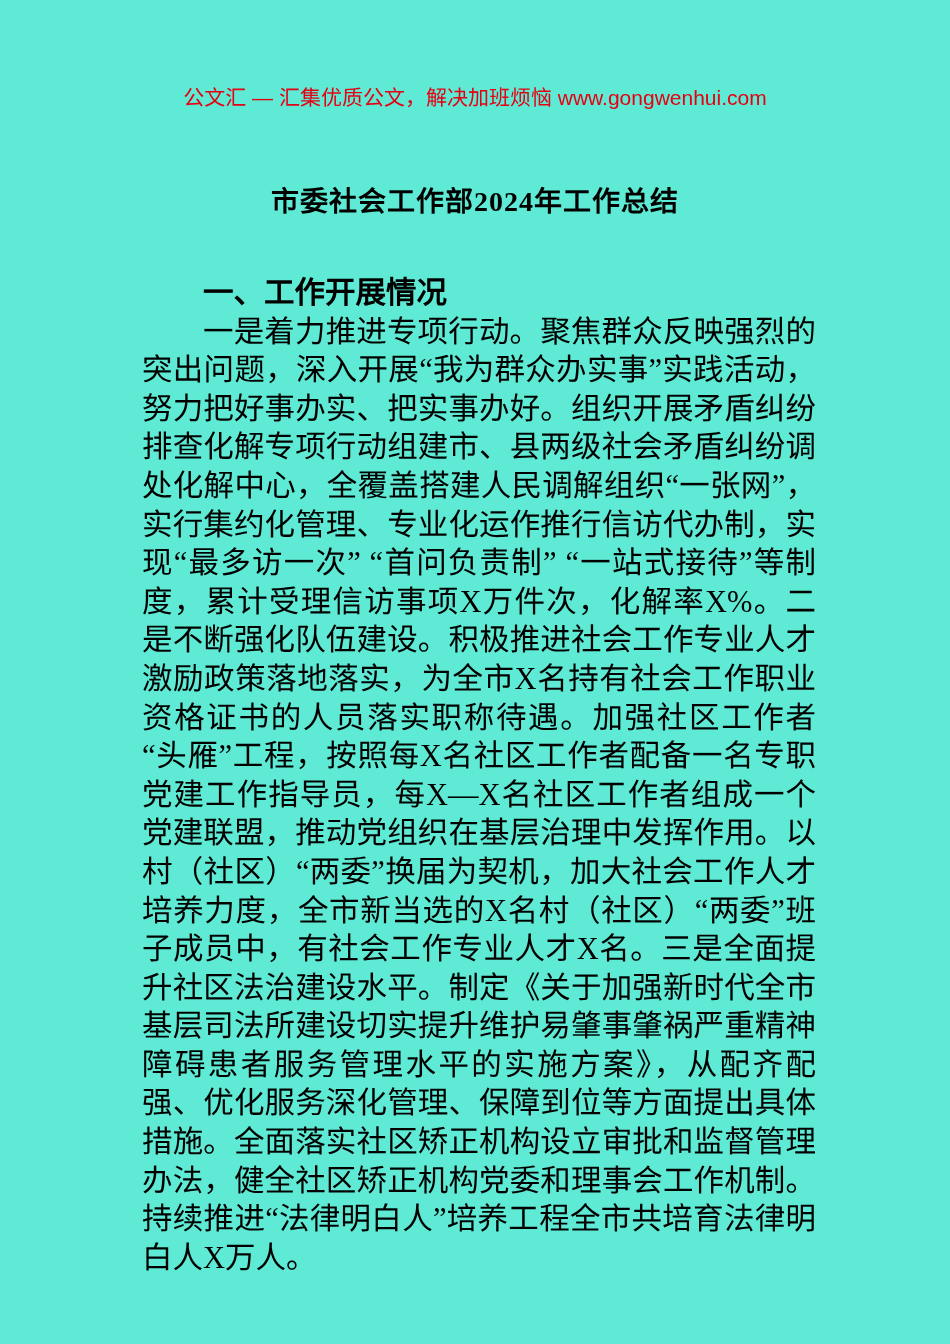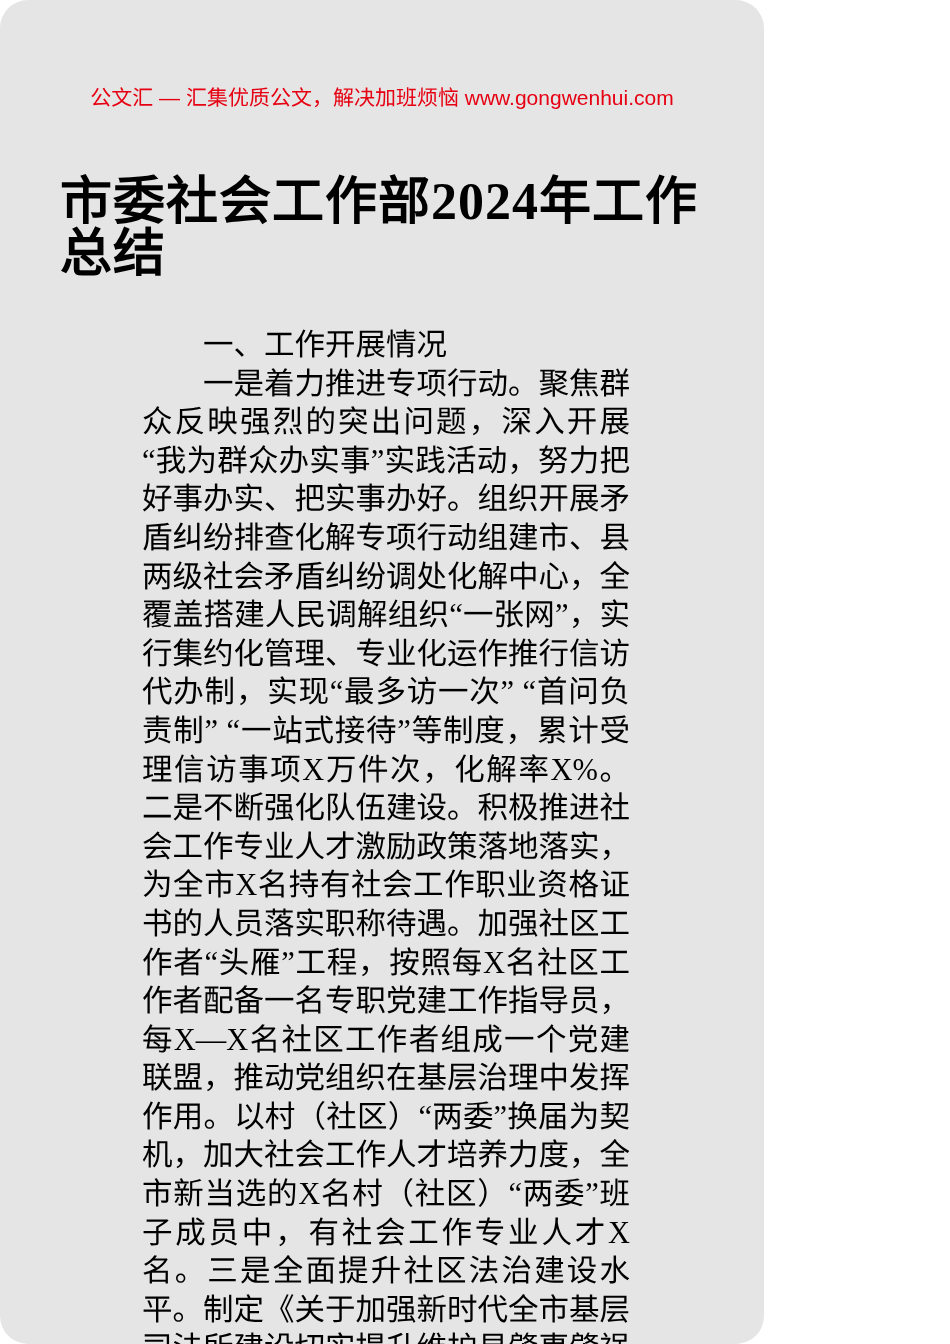--- a/index.html
+++ b/index.html
@@ -9,55 +9,54 @@
   }
   body {
     width: 950px;
     height: 1344px;
     position: relative;
     overflow: hidden;
     font-family: "Liberation Serif", "DejaVu Serif", serif;
     color: #000000;
   }
   .page {
-    width: 764px;
+    width: 950px;
     height: 1344px;
-    background: #e5e5e5;
-    border-radius: 28px;
+    background: #5eead4;
   }
   .watermark {
     padding-top: 84px;
     text-align: center;
     font-size: 21px;
     line-height: 28px;
     color: #e60012;
     font-family: "Liberation Sans", "DejaVu Sans", sans-serif;
     white-space: nowrap;
   }
   .doc-title {
     margin: 64px 60px 0 60px;
-    text-align: left;
-    font-size: 52px;
+    text-align: center;
+    font-size: 28px;
     line-height: 52px;
     font-weight: 700;
     letter-spacing: 1px;
   }
   .doc-body {
     margin: 46px 134px 0 142px;
     font-size: 30.5px;
     line-height: 38.6px;
     text-align: justify;
   }
   .doc-body p {
     margin: 0;
     padding: 0;
     text-indent: 2em;
   }
   .doc-body p.level-1 {
-    font-weight: 400;
+    font-weight: 700;
   }
 </style>
 </head>
 <body>
 
 <div class="page">
 
   <div class="watermark">公文汇 — 汇集优质公文，解决加班烦恼 www.gongwenhui.com</div>
 
   <h1 class="doc-title">市委社会工作部2024年工作总结</h1>

